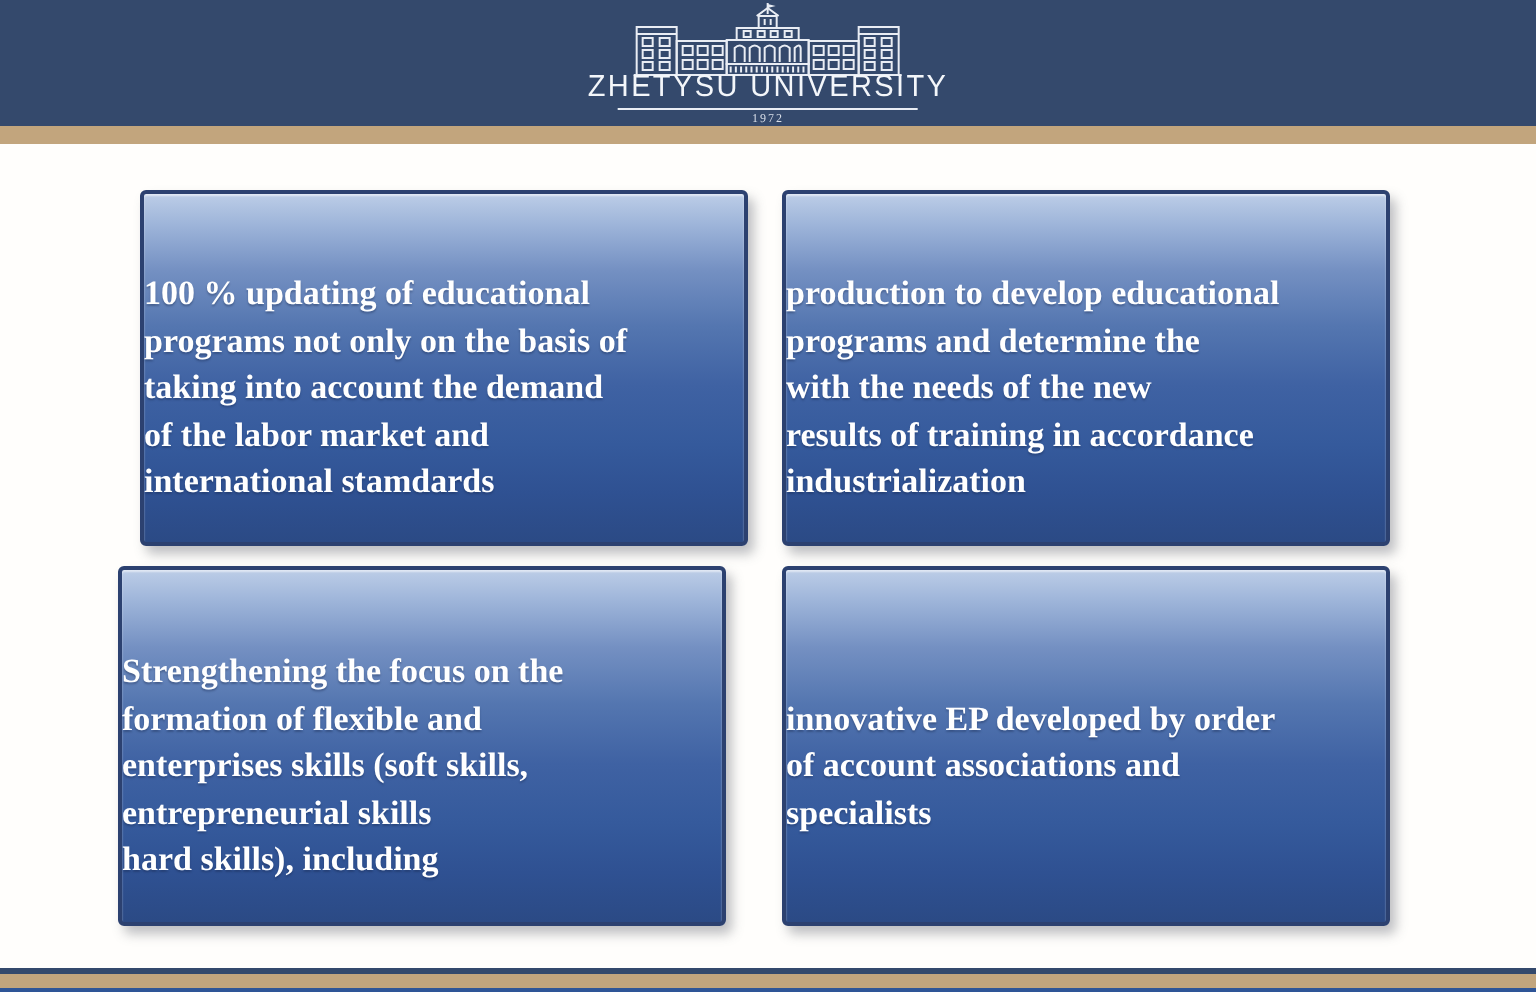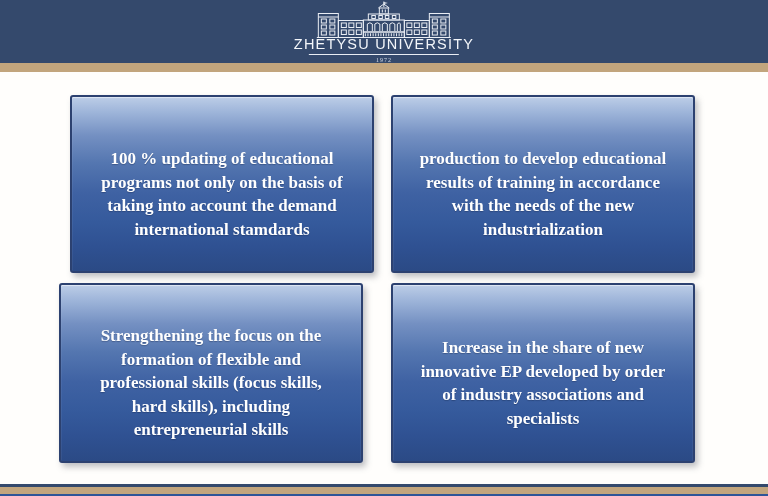--- a/index.html
+++ b/index.html
@@ -49,21 +49,20 @@
     border-radius:3px;
     background:linear-gradient(180deg,
       #bccde7 0%, #9db4d9 9%, #7490c2 22%, #5476b0 38%,
       #3f62a3 55%, #355a9c 72%, #2f5192 86%, #2b4a85 100%);
     box-shadow:3px 4px 6px rgba(110,115,125,0.45),
                inset 0 1px 1px rgba(255,255,255,0.55);
     display:flex;align-items:center;justify-content:center;
   }
   .box-text{
     width:100%;
-    text-align:center;
     color:#ffffff;
     font-family:"Liberation Serif","DejaVu Serif",serif;
     font-weight:bold;
     font-size:17px;
     line-height:23.5px;
     text-shadow:0 1px 1px rgba(20,35,70,0.35);
     margin-top:20px;
   }
   .box-text .line{white-space:nowrap;}
   
@@ -144,48 +143,49 @@
     <div class="uni-name">ZHETYSU UNIVERSITY</div>
     <div class="uni-underline"></div>
     <div class="founded-year">1972</div>
   </div>
 
   <div class="box" style="left:70px;top:95px;height:174px">
     <div class="box-text">
       <div class="line">100 % updating of educational</div>
       <div class="line">programs not only on the basis of</div>
       <div class="line">taking into account the demand</div>
+      <div class="line">of the labor market and</div>
       <div class="line">international stamdards</div>
     </div>
   </div>
 
   <div class="box" style="left:391px;top:95px;height:174px">
     <div class="box-text">
       <div class="line">production to develop educational</div>
+      <div class="line">programs and determine the</div>
+      <div class="line">with the needs of the new</div>
       <div class="line">results of training in accordance</div>
-      <div class="line">with the needs of the new</div>
       <div class="line">industrialization</div>
     </div>
   </div>
 
   <div class="box" style="left:59px;top:283px;height:176px">
     <div class="box-text">
       <div class="line">Strengthening the focus on the</div>
       <div class="line">formation of flexible and</div>
-      <div class="line">professional skills (focus skills,</div>
+      <div class="line">enterprises skills (soft skills,</div>
+      <div class="line">entrepreneurial skills</div>
       <div class="line">hard skills), including</div>
-      <div class="line">entrepreneurial skills</div>
     </div>
   </div>
 
   <div class="box" style="left:391px;top:283px;height:176px">
     <div class="box-text">
-      <div class="line">Increase in the share of new</div>
       <div class="line">innovative EP developed by order</div>
-      <div class="line">of industry associations and</div>
+      <div class="line">of account associations and</div>
       <div class="line">specialists</div>
     </div>
   </div>
 
   <div class="bottom-navy"></div>
   <div class="bottom-tan"></div>
   <div class="bottom-blue"></div>
 
 </div>
 

